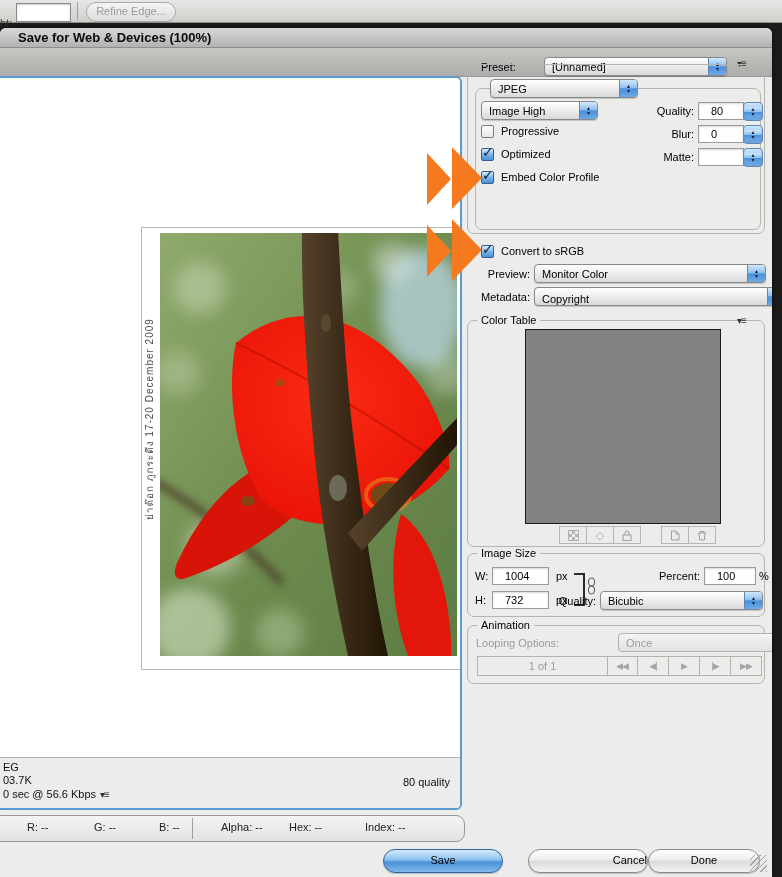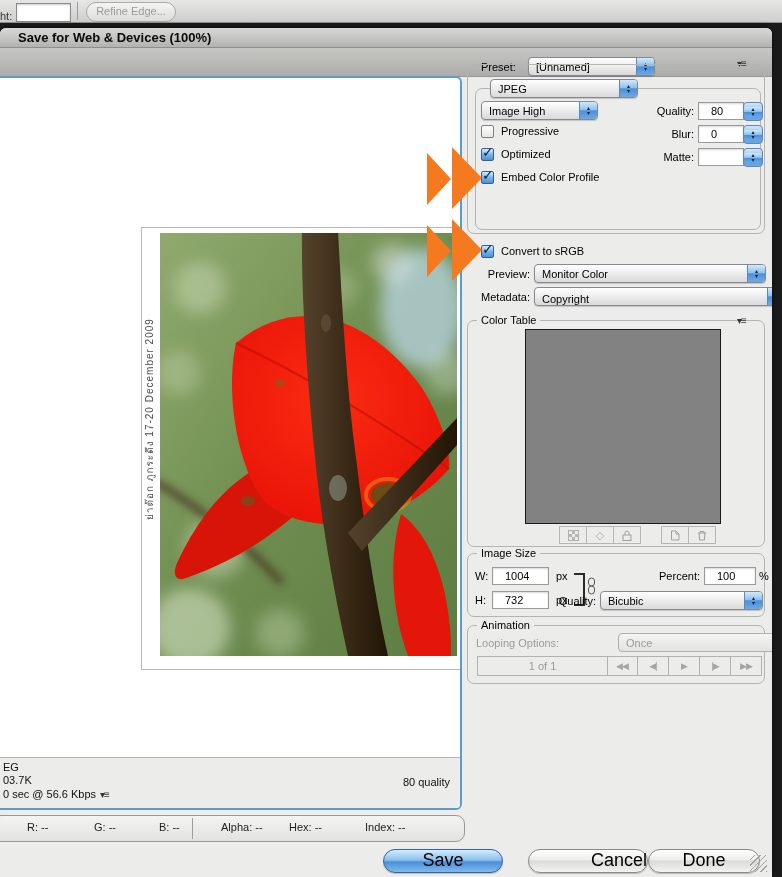--- a/index.html
+++ b/index.html
@@ -83,35 +83,35 @@
   .pb-btns{position:absolute;display:flex;height:20px;}
   .pb-btn{width:31px;border:1px solid #b2b2af;border-left:none;box-sizing:border-box;
     color:#a5a5a3;font-size:9px;text-align:center;line-height:18px;letter-spacing:-1px;}
   
   #info-bar{left:-8px;top:787px;width:471px;height:25px;border:1px solid #98989a;border-radius:9px;
     background:linear-gradient(#f4f4f2,#e2e2e0);}
   #info-bar span{position:absolute;top:5px;color:#222;}
   
   .btn{position:absolute;height:22px;border-radius:12px;border:1px solid #8a8a88;
     background:linear-gradient(#fefefe,#ededeb 45%,#dadad8 50%,#f3f3f1);
-    font-size:18px;text-align:center;line-height:21px;box-shadow:0 1px 1px rgba(0,0,0,.2);}
+    font-size:11px;text-align:center;line-height:21px;box-shadow:0 1px 1px rgba(0,0,0,.2);}
   .btn.primary{border-color:#33639c;
     background:linear-gradient(#d6ecfc,#8cc0ee 45%,#4a90d9 55%,#82b8ec);}
   #grip{left:750px;top:827px;width:17px;height:17px;
     background:repeating-linear-gradient(135deg,transparent 0 3px,#a2a2a0 3px 4px);}
   
   .tri{position:absolute;width:0;height:0;border-style:solid;border-color:transparent;z-index:30;}
   
   .isvg{display:block;}
 </style>
 </head>
 <body>
 
 <div id="options-bar" class="abs">
-  <span class="abs" style="left:0;top:10px;color:#333;">ht:</span>
+  <span class="abs" style="left:0;top:17px;color:#333;">ht:</span>
   <input class="abs txtfield" readonly="" value="" style="">
   <div class="abs vdiv" style="left:77px;top:2px;height:18px;"></div>
   <div id="refine-btn" class="abs">Refine Edge...</div>
 </div>
 
 <div id="dialog" class="abs">
 
   <div id="title-bar" class="abs">
     <span class="t">Save for Web &amp; Devices (100%)</span>
   </div>
@@ -175,21 +175,21 @@
     <div id="pane-status" class="abs">
       <span class="l" style="top:3px;">EG</span>
       <span class="l" style="top:16px;">03.7K</span>
       <span class="l" style="top:30px;">0 sec @ 56.6 Kbps</span>
       <span class="abs flyout" style="left:104px;top:32px;">▾≡</span>
       <span class="abs" style="right:10px;top:18px;color:#111;text-align:center;">80 quality</span>
     </div>
   </div>
 
   <span class="lbl" style="left:481px;top:33px;">Preset:</span>
-  <div class="popup" style="left:528px;top:29px;width:127px;">
+  <div class="popup" style="left:544px;top:29px;width:183px;">
     <span class="txt">[Unnamed]</span>
       <span class="cap">
         <span class="a">▴</span>
         <span class="a">▾</span>
       </span>
   </div>
   <span class="abs flyout" style="left:737px;top:31px;">▾≡</span>
 
   <div class="abs gb" style="left:467px;top:36px;width:296px;height:168px;"></div>
   <div class="abs gb" style="left:475px;top:60px;width:284px;height:140px;"></div>

